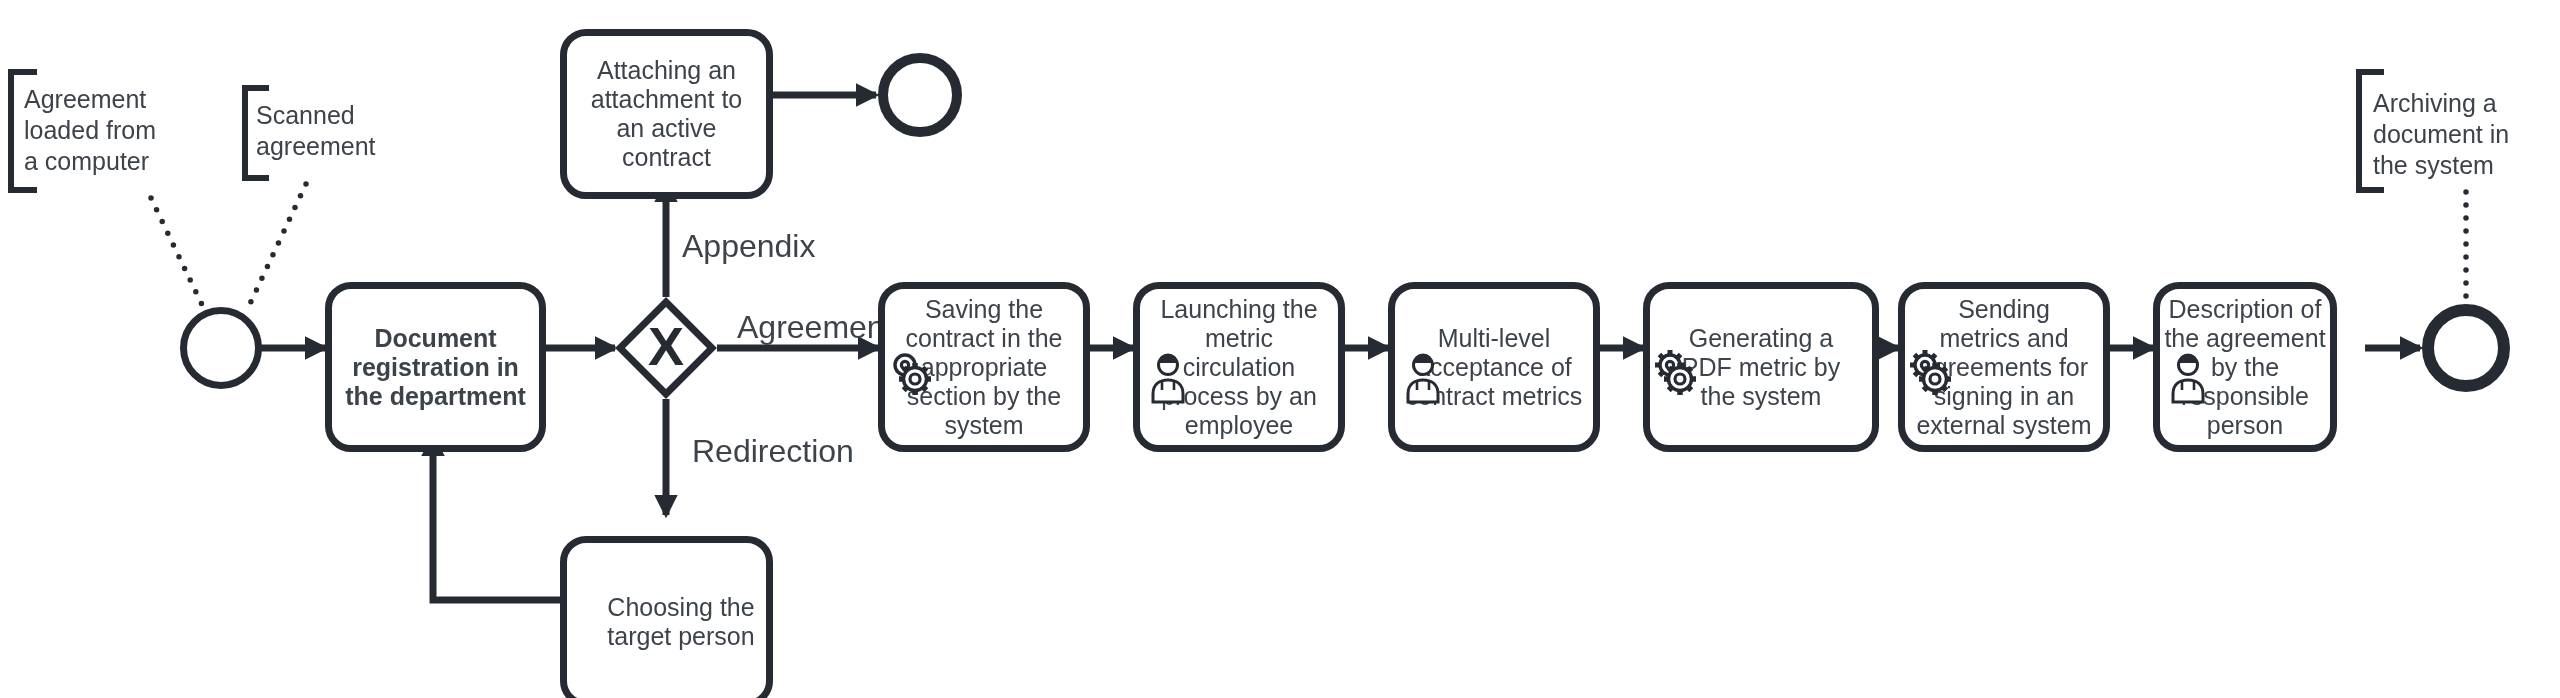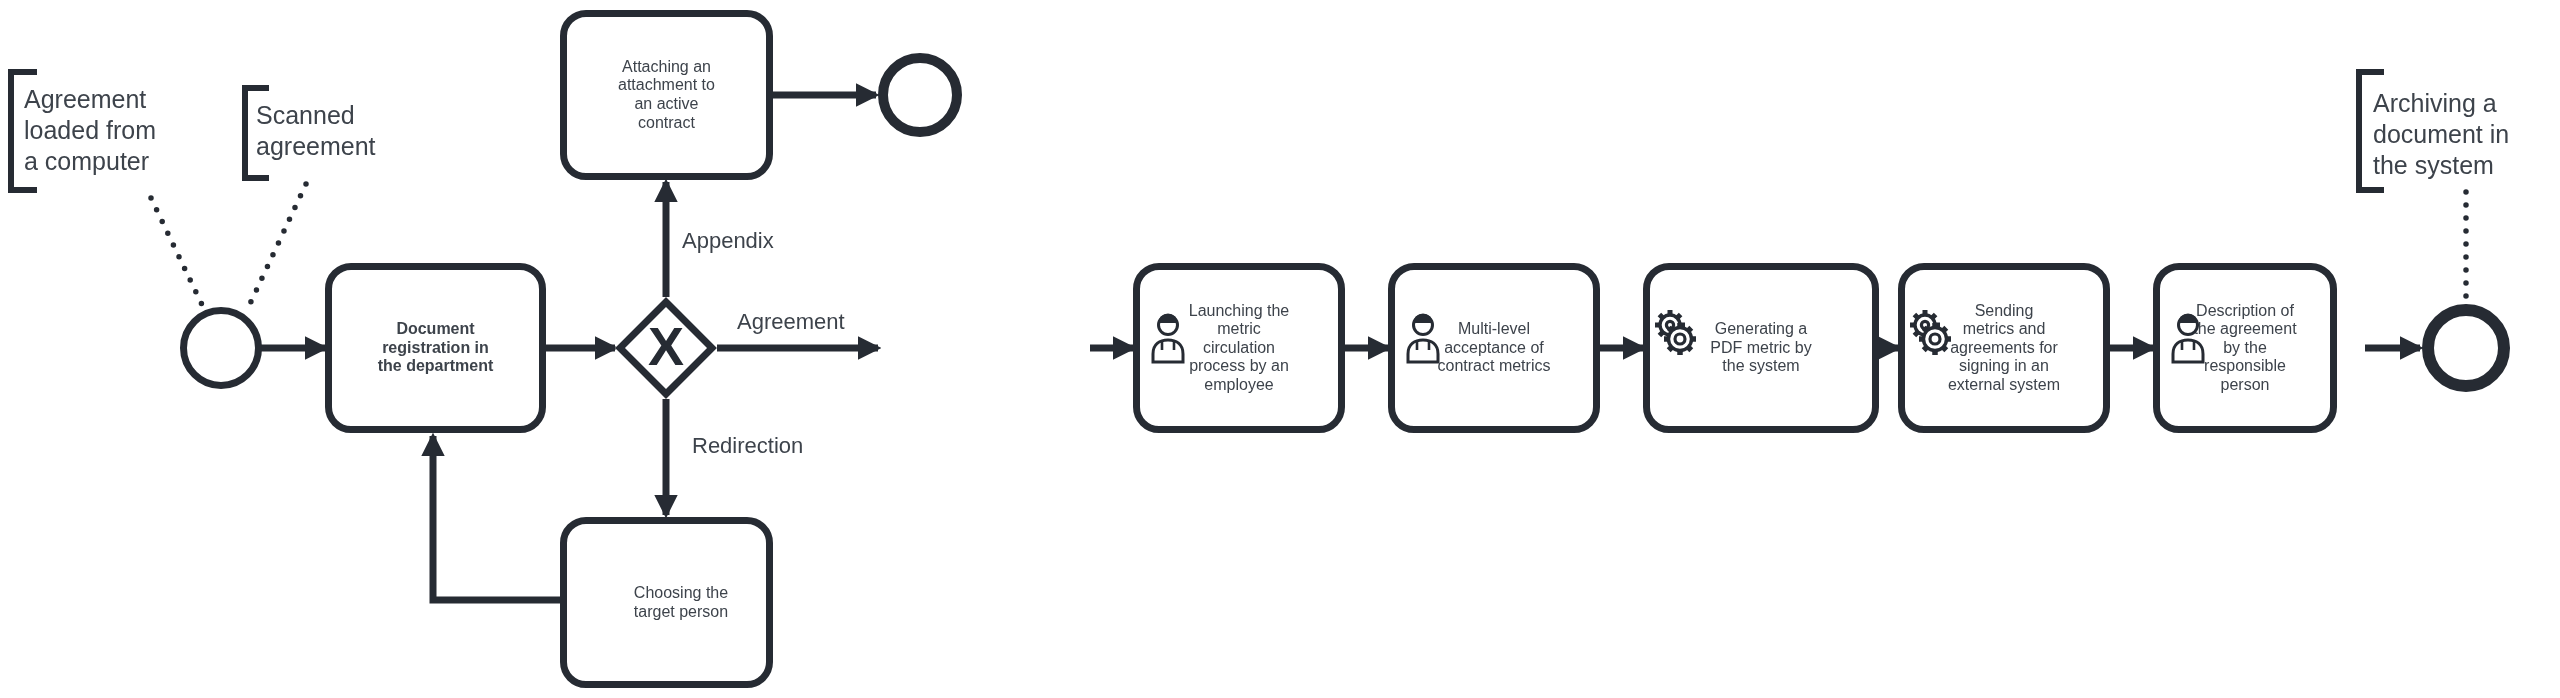--- a/index.html
+++ b/index.html
@@ -22,24 +22,25 @@
   #connectors .bracket{stroke:var(--stroke);stroke-width:6;fill:none;stroke-linecap:square;}
   #connectors marker path{fill:var(--stroke);}
 
   .task{
     position:absolute;box-sizing:border-box;
     background:var(--background);
     border:7px solid var(--stroke);
     border-radius:26px;
     display:flex;align-items:center;justify-content:center;
     text-align:center;
-    font-size:16px;line-height:1.16;
+    font-size:25px;line-height:1.16;
     white-space:pre;
     color:var(--text);
     z-index:2;
+    margin-top:19px;
   }
   .task .task-icon{
     position:absolute;left:3px;top:3px;width:50px;height:54px;
   }
   .task .task-icon svg{display:block;}
   .ico-stroke{stroke:var(--stroke);fill:#ffffff;}
   .ico-fill{fill:var(--stroke);stroke:none;}
 
   .event{
     position:absolute;box-sizing:border-box;border-radius:50%;
@@ -60,21 +61,21 @@
     position:absolute;left:0;top:-2px;width:102px;height:102px;
     display:flex;align-items:center;justify-content:center;
     font-size:54px;font-weight:700;color:var(--stroke);
   }
 
   .annotation{
     position:absolute;font-size:25px;line-height:1.24;
     white-space:pre;text-align:left;color:var(--text);z-index:2;
   }
   .flow-label{
-    position:absolute;font-size:22px;line-height:1.1;
+    position:absolute;font-size:32px;line-height:1.1;
     white-space:nowrap;color:var(--text);z-index:2;
   }
 </style>
 </head>
 <body>
 
 <div id="stage">
 
   <svg id="connectors" viewBox="0 0 2560 698" xmlns="http://www.w3.org/2000/svg">
     <defs>
@@ -137,20 +138,43 @@
     <span>Attaching an
 attachment to
 an active
 contract</span>
   </div>
   <div class="task" style="left:560px;top:517px;width:213px;height:171px;padding-left:29px;">
     <span>Choosing the
 target person</span>
   </div>
 
+  <div class="task" style="left:878px;top:263px;width:212px;height:170px;">
+    <span class="task-icon">
+      <svg width="50" height="54" viewBox="0 0 50 54">
+        <g stroke-linecap="butt">
+          <g>
+            <path class="ico-fill" d="M17 0 L17 30 M2 15 L32 15 M6.4 4.4 L27.6 25.6 M27.6 4.4 L6.4 25.6" stroke="var(--stroke)" stroke-width="5" fill="none"></path>
+            <circle class="ico-stroke" cx="17" cy="15" r="10" stroke-width="3.4"></circle>
+            <circle class="ico-stroke" cx="17" cy="15" r="3.6" stroke-width="3.2"></circle>
+          </g>
+          <g>
+            <path d="M27 13 L27 45 M11 29 L43 29 M15.7 17.7 L38.3 40.3 M38.3 17.7 L15.7 40.3" stroke="var(--stroke)" stroke-width="5.5" fill="none"></path>
+            <circle class="ico-stroke" cx="27" cy="29" r="11.5" stroke-width="3.4"></circle>
+            <circle class="ico-stroke" cx="27" cy="29" r="5" stroke-width="3.2"></circle>
+          </g>
+        </g>
+      </svg>
+    </span>
+    <span>Saving the
+contract in the
+appropriate
+section by the
+system</span>
+  </div>
 
   <div class="task" style="left:1133px;top:263px;width:212px;height:170px;">
     <span class="task-icon">
       <svg width="50" height="54" viewBox="0 0 50 54">
         <path class="ico-stroke" d="M10 52 V44 C10 34 17 30 25 30 C33 30 40 34 40 44 V52 Z" stroke-width="3"></path>
         <path d="M19 31.5 V40 M31 31.5 V40" stroke="var(--stroke)" stroke-width="2.6" fill="none"></path>
         <circle class="ico-stroke" cx="25" cy="15" r="9.5" stroke-width="3"></circle>
         <path class="ico-fill" d="M15.5 13 a9.5 9.5 0 0 1 19 0 z"></path>
       </svg>
     </span>

